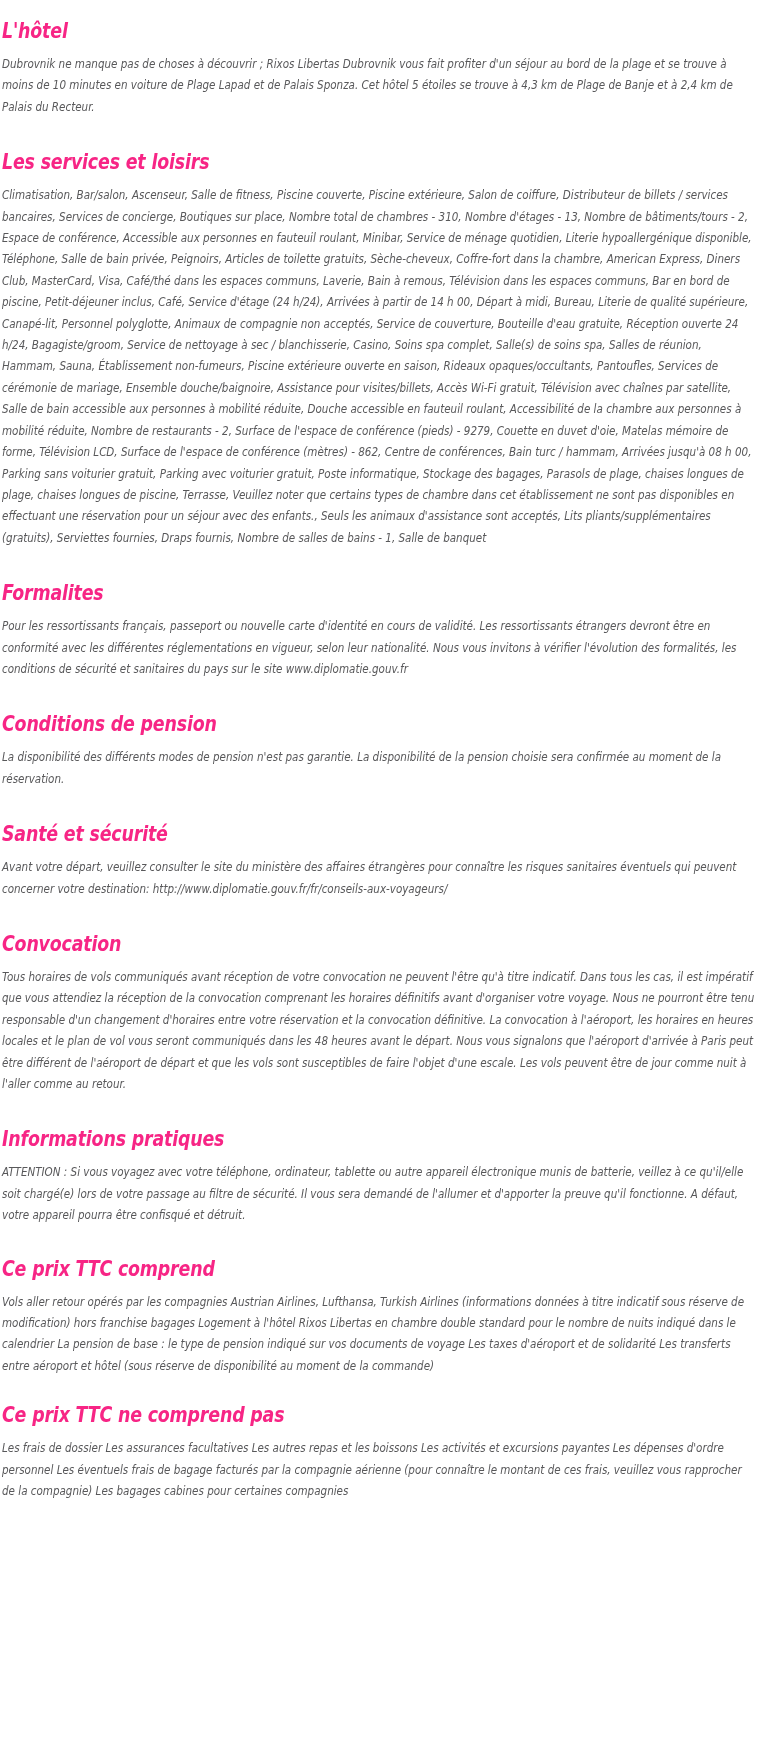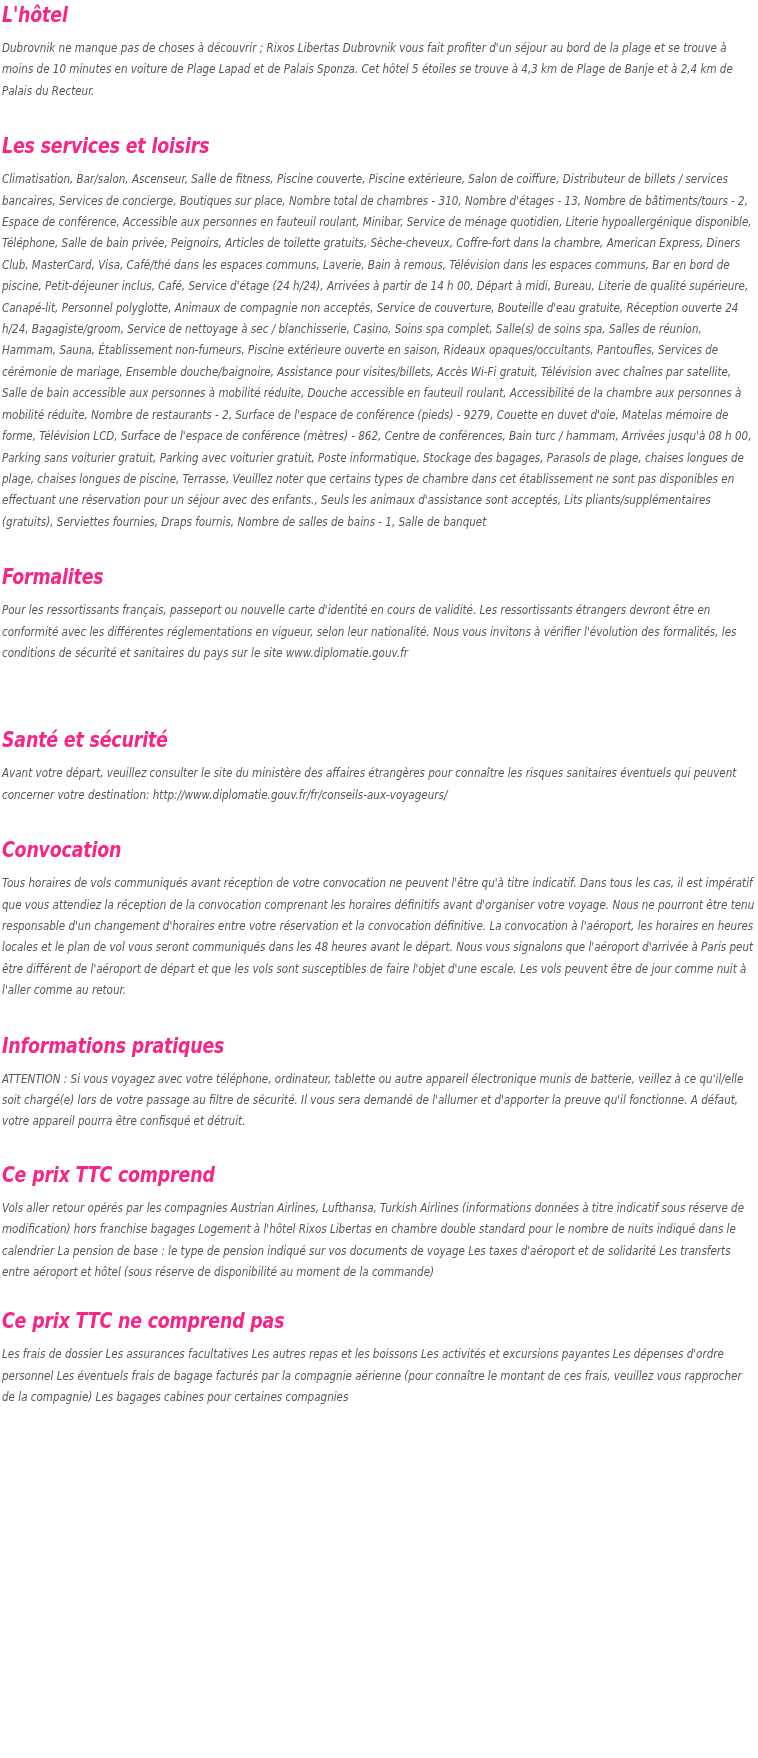--- a/index.html
+++ b/index.html
@@ -42,21 +42,21 @@
     line-height: 21.4px;
     font-style: italic;
     color: #58585a;
     margin: 0;
     padding: 0;
     text-align: left;
     transform: scaleX(0.93);
     transform-origin: left top;
     width: 107.5%;
   }
-  .sp-hotel      { padding-top: 2px; }
+  .sp-hotel      { padding-top: 18px; }
   .gap-after-par { height: 32px; }
   .gap-small     { height: 30px; }
   .gap-tiny      { height: 26px; }
 </style>
 </head>
 <body>
 
 <div class="page">
 
   <section class="section sp-hotel">
@@ -73,20 +73,24 @@
 
   <div class="gap-after-par"></div>
 
   <section class="section">
     <h2 class="section-title">Formalites</h2>
     <p class="body-text">Pour les ressortissants français, passeport ou nouvelle carte d'identité en cours de validité. Les ressortissants étrangers devront être en conformité avec les différentes réglementations en vigueur, selon leur nationalité. Nous vous invitons à vérifier l'évolution des formalités, les conditions de sécurité et sanitaires du pays sur le site www.diplomatie.gouv.fr</p>
   </section>
 
   <div class="gap-after-par"></div>
 
+  <section class="section">
+    <h2 class="section-title">Conditions de pension</h2>
+    <p class="body-text">La disponibilité des différents modes de pension n'est pas garantie. La disponibilité de la pension choisie sera confirmée au moment de la réservation.</p>
+  </section>
 
   <div class="gap-after-par"></div>
 
   <section class="section">
     <h2 class="section-title">Santé et sécurité</h2>
     <p class="body-text">Avant votre départ, veuillez consulter le site du ministère des affaires étrangères pour connaître les risques sanitaires éventuels qui peuvent concerner votre destination: http://www.diplomatie.gouv.fr/fr/conseils-aux-voyageurs/</p>
   </section>
 
   <div class="gap-after-par"></div>
 

